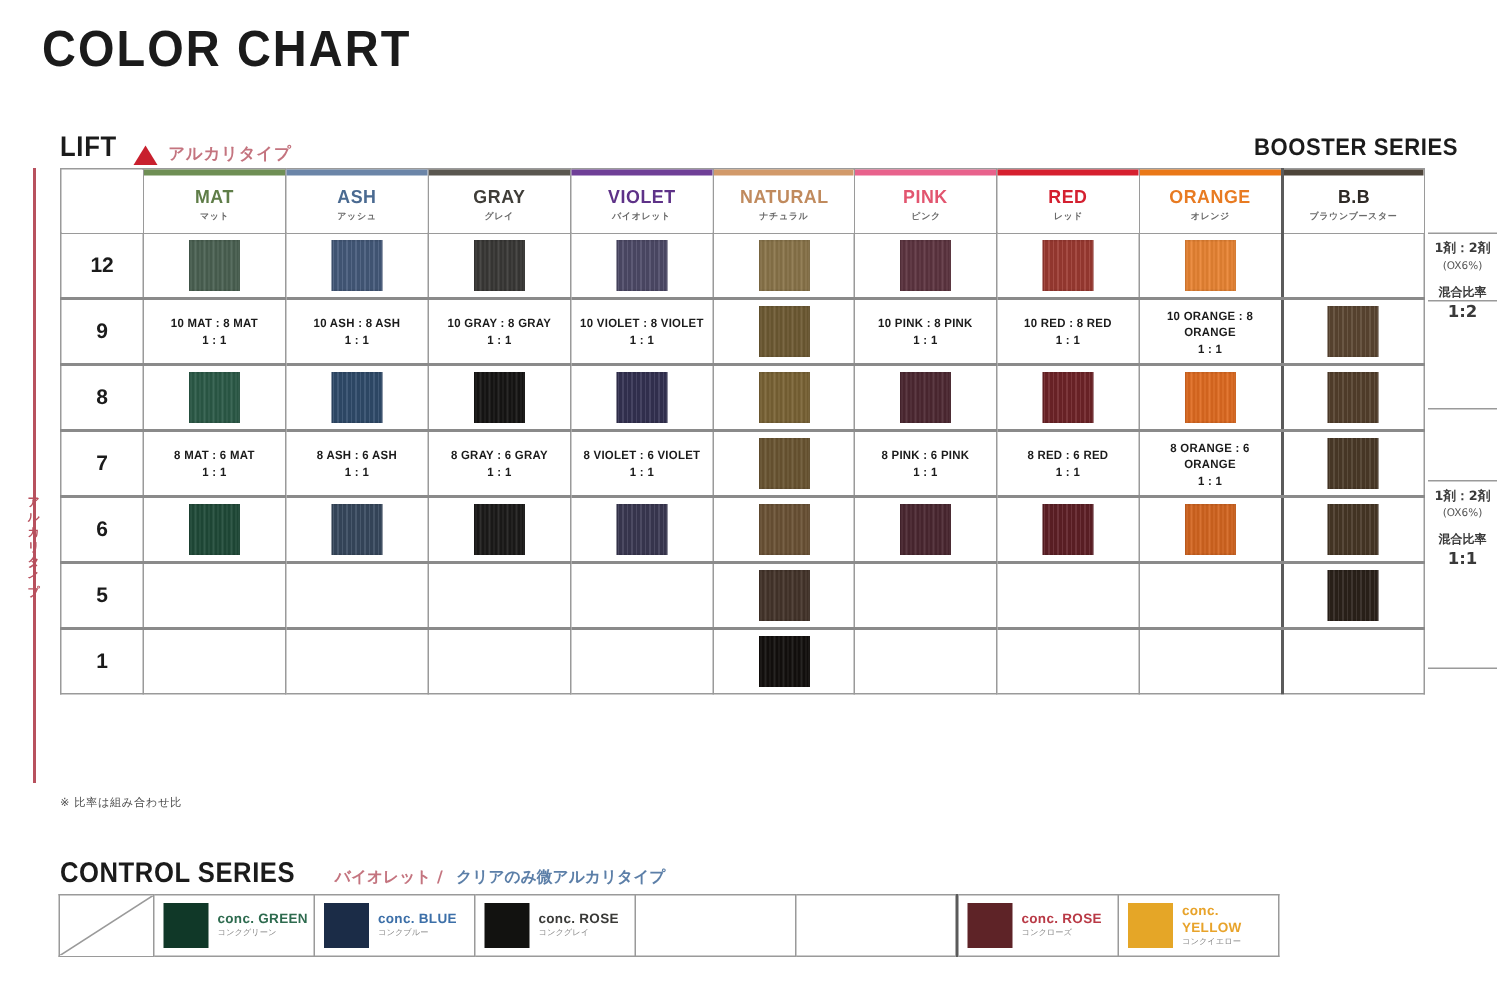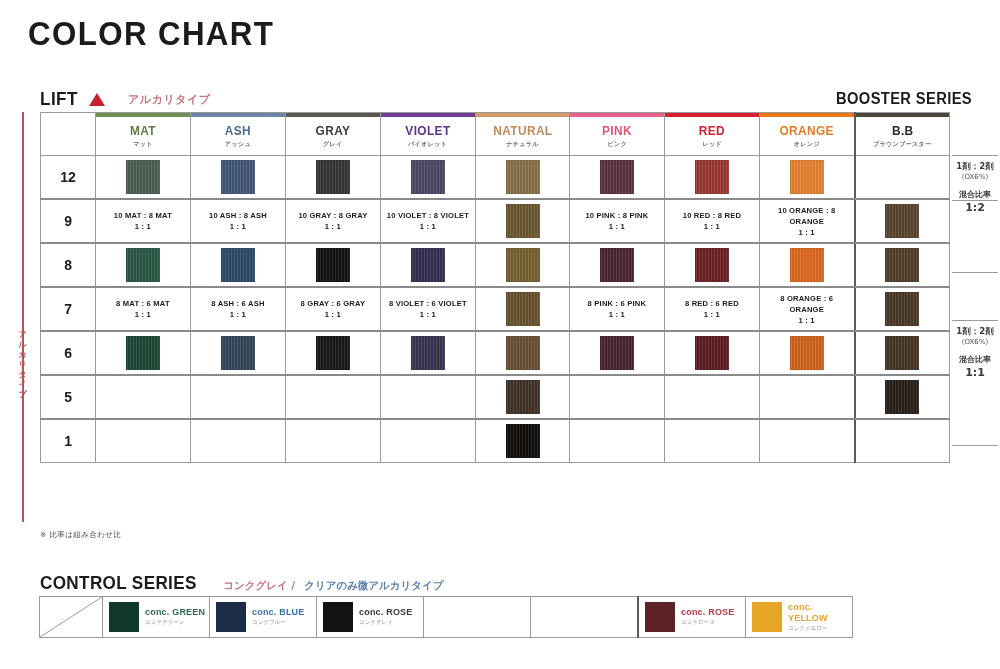--- a/index.html
+++ b/index.html
@@ -16,35 +16,34 @@
     position:absolute;left:28px;top:14px;
     font-family:"Liberation Sans Narrow","Liberation Sans",sans-serif;
     font-size:34px;font-weight:bold;letter-spacing:1.5px;
     color:#1b1b1b;
     transform:scaleX(.92);transform-origin:left center;
   }
 
   
   .lift-head{
     position:absolute;left:40px;top:88px;
-    display:flex;align-items:center;gap:7px;
+    display:flex;align-items:flex-end;gap:7px;
   }
   .lift-head .lift-word{
     font-family:"Liberation Sans Narrow","Liberation Sans",sans-serif;
     font-size:19px;font-weight:bold;letter-spacing:.5px;color:#1b1b1b;
     transform:scaleX(.9);transform-origin:left center;
   }
   .tri-up{
     width:0;height:0;border-left:8px solid transparent;border-right:8px solid transparent;
     border-bottom:13px solid #c8202e;
   }
   .lift-jp{
     font-size:11px;font-weight:bold;color:#c4747f;letter-spacing:.5px;
     font-family:"DejaVu Sans",sans-serif;
-    margin-left:16px;
   }
   .booster-head{
     position:absolute;left:836px;top:90px;
     font-family:"Liberation Sans Narrow","Liberation Sans",sans-serif;
     font-size:16px;font-weight:bold;letter-spacing:.4px;color:#1b1b1b;
     transform:scaleX(.92);transform-origin:left center;
   }
 
   
   .vbar{
@@ -509,21 +508,21 @@
       <div class="l2">(OX6%)</div>
       <div class="l3">混合比率</div>
       <div class="l4">1:1</div>
     </div>
   </div>
 
 <div class="footnote">※ 比率は組み合わせ比</div>
 
 <div class="ctrl-head">
   <span class="w">CONTROL SERIES</span>
-  <span class="jp1">コンクグレイ /</span>
+  <span class="jp1">バイオレット /</span>
   <span class="jp2">クリアのみ微アルカリタイプ</span>
 </div>
 
 <table class="ctrl-table">
   <tbody>
       <tr id="ctrl-row">
         <td class="c-first">
           <svg class="diag" viewBox="0 0 62 40" preserveAspectRatio="none">
             <line x1="0" y1="40" x2="62" y2="0" stroke="#9a9a9a" stroke-width="1"></line>
           </svg>

